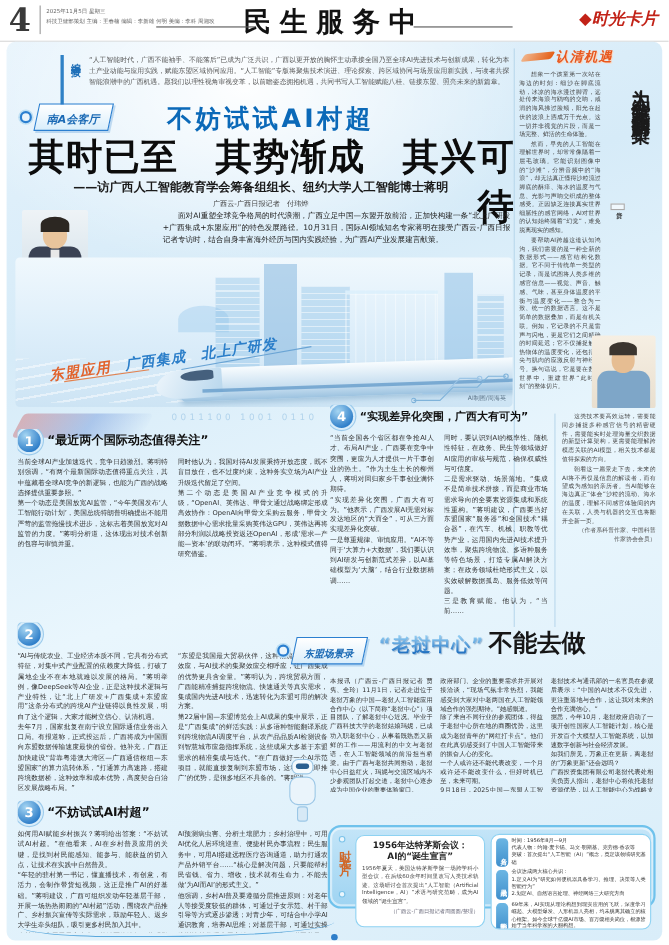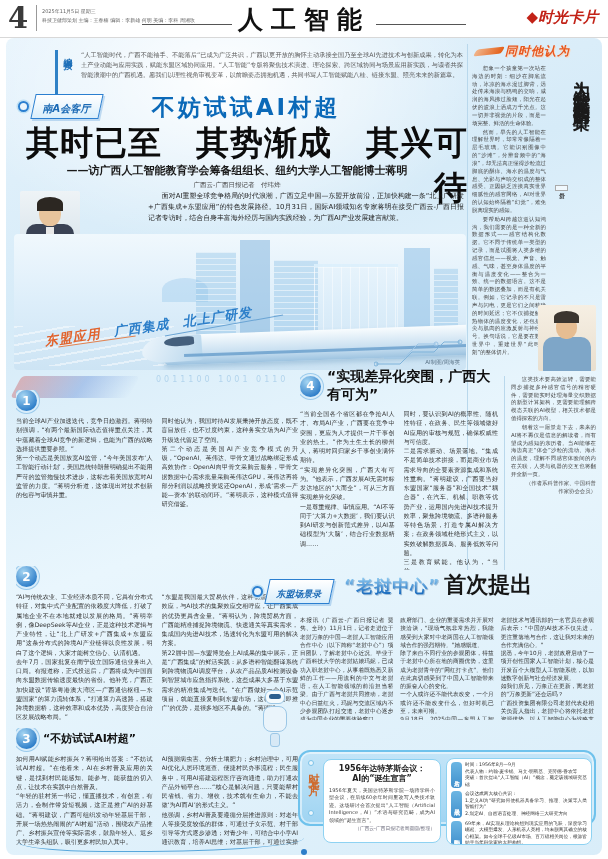--- a/index.html
+++ b/index.html
@@ -90,21 +90,21 @@
   .qa-circle { width:21px; height:21px; flex:0 0 21px; border-radius:50%; color:#fff; font-weight:bold; font-size:12px;
           display:flex; align-items:center; justify-content:center;
           background:radial-gradient(circle at 35% 28%, #a5d5f2, #2e7ec9 75%); box-shadow:0 0 0 2px #d9edfa, 0 0 0 3px #9ccbec; }
   .qa-title { font-size:11px; font-weight:900; color:#101010; }
   .qa-cols { display:flex; gap:9px; margin-top:5px; }
   .qa-col { flex:1; font-size:6.1px; line-height:1.52; color:#333; text-align:justify; overflow:hidden; white-space:pre-line; }
   #q1 { left:10px; top:352px; width:282px; height:194px; }
   #q2 { left:10px; top:528px; width:282px; height:160px; }
   #q3 { left:10px; top:690px; width:282px; height:120px; }
   #q4 { left:294px; top:330px; width:198px; height:202px; }
-  #q4 .qa-title { font-size:14px; }
+  #q4 .qa-title { font-size:10px;text-align:right; }
 
   
   .sb-top { position:absolute; left:464px; top:5px; width:126px; height:330px; }
   .vp-badge { display:flex; align-items:center; gap:3px; margin-left:6px; }
   .vp-swoosh { width:26px; height:7px; background:linear-gradient(90deg,#f0b48a,#e45f17); transform:skewX(-35deg) rotate(-6deg); border-radius:2px; }
   .vp-text { font-size:12px; font-weight:900; font-style:italic; color:#e8571e; text-shadow:1px 1px 0 #f8d9c4; letter-spacing:1px; }
   .sb-main { position:relative; margin-top:5px; height:306px; }
   .sb-text { position:absolute; left:2px; top:0; width:74px; height:304px; font-size:5.4px; line-height:1.45; color:#444; text-align:justify; overflow:hidden; }
   .sb-text p { text-indent:2em; margin-bottom:1px; }
   .vt-title { position:absolute; right:2px; top:2px; height:300px; writing-mode:vertical-rl; text-orientation:upright; font-size:17px; font-weight:900;
@@ -157,21 +157,21 @@
 </head>
 <body>
 
 <div class="hdr">
   <div class="hdr-page">4</div>
   <div class="hdr-sep"></div>
   <div class="hdr-meta">
     <div>2025年11月5日 星期三</div>
     <div>科技卫健部策划 主编：王春楠 编辑：李新雄 何明 美编：李科 周湘玫</div>
   </div>
-  <div class="hdr-title">人工智能</div>
+  <div class="hdr-title">民生服务中</div>
   <div class="hdr-line l"></div>
   <div class="hdr-line r"></div>
   <div class="masthead">◆时光卡片</div>
 </div>
 
 <div class="panel">
 
   <div class="ednote">
     <div class="ednote-label">编者按</div>
     <div class="ednote-text">“人工智能时代，广西不能袖手、不能落后”已成为广泛共识，广西以更开放的胸怀主动承接全国乃至全球AI先进技术与创新成果，转化为本土产业动能与应用实践，赋能东盟区域协同应用。“人工智能”专版将聚焦技术演进、理论探索、跨区域协同与场景应用新实践，与读者共探智能浪潮中的广西机遇。愿我们以理性视角审视变革，以前瞻姿态拥抱机遇，共同书写人工智能赋能八桂、链接东盟、照亮未来的新篇章。</div>
@@ -225,20 +225,21 @@
     <div class="hero-credit">AI制图/周海英</div>
   </div>
 
   <div class="streak2"></div>
   <div class="binary">0011100 1001 0110</div>
   <div class="vline" style="left:461px;top:6px;height:526px;"></div>
 
   <div class="qa" id="q1">
     <div class="qa-head">
       <div class="qa-circle">1</div>
+      <div class="qa-title">“最近两个国际动态值得关注”</div>
     </div>
     <div class="qa-cols">
       <div class="qa-col">当前全球AI产业加速迭代，竞争日趋激烈。蒋明特别强调，“有两个最新国际动态值得重点关注，其中蕴藏着全球AI竞争的新逻辑，也能为广西的战略选择提供重要参照。”
 第一个动态是美国放宽AI监管，“今年美国发布‘人工智能行动计划’，美国总统特朗普明确提出不能用严苛的监管拖慢技术进步，这标志着美国放宽对AI监管的力度。”蒋明分析道，这体现出对技术创新的包容与审慎并重。</div>
       <div class="qa-col">同时他认为，我国对待AI发展秉持开放态度，既不盲目放任，也不过度约束，这种务实立场为AI产业升级迭代留足了空间。
 第二个动态是美国AI产业竞争模式的升级，“OpenAI、英伟达、甲骨文通过战略绑定形成高效协作：OpenAI向甲骨文采购云服务，甲骨文据数据中心需求批量采购英伟达GPU，英伟达再将部分利润以战略投资返还OpenAI，形成‘需求—产能—资本’的联动闭环。”蒋明表示，这种模式值得研究借鉴。</div>
     </div>
   </div>
 
   <div class="qa" id="q2">
@@ -278,21 +279,21 @@
 一是尊重规律、审慎应用。“AI不等同于‘大算力+大数据’，我们要认识到AI研发与创新范式差异，以AI基础模型为‘大脑’，结合行业数据精调……</div>
       <div class="qa-col">同时，要认识到AI的概率性、随机性特征，在政务、民生等领域做好AI应用的审核与规范，确保权威性与可信度。
 二是需求驱动、场景落地。“集成不是简单技术拼接，而是商业市场需求导向的全要素资源集成和系统性重构。”蒋明建议，广西要当好东盟国家“服务器”和全国技术“耦合器”，在汽车、机械、职教等优势产业，运用国内先进AI技术提升效率，聚焦跨境物流、多语种服务等特色场景，打造专属AI解决方案；在政务领域杜绝形式主义，以实效破解数据孤岛、服务低效等问题。
 三是教育赋能。他认为，“当前……</div>
     </div>
   </div>
 
   <div class="sb-top">
     <div class="vp-badge">
       <div class="vp-swoosh"></div>
-      <div class="vp-text">同时他认为</div>
+      <div class="vp-text">认清机遇</div>
     </div>
     <div class="sb-main">
       <div class="sb-text">
         <p>想象一个孩童第一次站在海边的时刻：细沙在脚底流动，冰凉的海水漫过脚背，远处传来海浪与鸥鸣的交响，咸润的海风拂过脸颊，阳光在起伏的波浪上洒成万千光点。这一切并非视觉的片段，而是一场完整、鲜活的生命体验。</p>
         <p>然而，早先的人工智能在理解世界时，却常常像隔着一层毛玻璃。它能识别图像中的“沙滩”，分辨音频中的“海浪”，却无法真正懂得沙粒流过脚底的酥痒、海水的温度与气息、光影与声响交织成的整体感受。正因缺乏连接真实世界细腻性的感官网络，AI对世界的认知始终隔着“幻觉”，难免脱离现实的感知。</p>
         <p>要帮助AI跨越这道认知鸿沟，我们需要的是一种全新的数据形式——感官结构化数据。它不同于传统单一类型的记录，而是试图将人类多维的感官信息——视觉、声音、触感、气味，甚至身体温度的平衡与温度变化——整合为一致、统一的数据语言。这不是简单的数据叠加，而是有机关联。例如，它记录的不只是雷声与闪电，更是它们之间精确的时间延迟；它不仅捕捉触摸热物体的温度变化，还包括指尖与肌肉的应激反射与神经信号。换句话说，它是要在数字世界中，重建世界“此时此刻”的整体切片。</p>
       </div>
       <div class="vt-title">为人工智能筑起感官的桥梁</div>
       <div class="vt-author">舒贵</div>
       <div class="sb-photo">
@@ -306,21 +307,21 @@
     <p>这类技术要高效运转，需要能同步捕捉多种感官信号的精密硬件，需要能实时处理海量交织数据的新型计算架构，更需要能理解跨模态关联的AI模型，相关技术都是值得探索的方向。</p>
     <p>朝着这一愿景走下去，未来的AI将不再仅是信息的解读者，而有望成为感知的亲历者。当AI能够在海边真正“体会”沙粒的流动、海水的温度，理解不同感官体验间的内在关联，人类与机器的交互也将翻开全新一页。</p>
     <p class="sb-note">（作者系科普作家、中国科普作家协会会员）</p>
   </div>
 
   <div class="badge badge-laos">
     <div class="ring"></div>
     <div class="badge-box"><span>东盟场景录</span></div>
   </div>
   <div class="laos-title">
-    <span class="laos-q">“老挝中心”</span><span class="laos-rest">首次提出</span>
+    <span class="laos-q">“老挝中心”</span><span class="laos-rest">不能去做</span>
   </div>
   <div class="laos-cols">
     <div class="laos-col">本报讯（广西云-广西日报记者 贾隽、全玲）11月1日，记者走进位于老挝万象的中国—老挝人工智能应用合作中心（以下简称“老挝中心”）项目团队，了解老挝中心近况。毕业于广西科技大学的老挝姑娘玛妮，已成功入职老挝中心，从事着既熟悉又新鲜的工作——用流利的中文与老挝语，在人工智能领域的前沿担当桥梁。由于广西与老挝共同推动，老挝中心日益红火，玛妮与交流区域内不少参观团队打起交道，老挝中心逐步成为中国企业的重要体验窗口。</div>
     <div class="laos-col">政府部门、企业的重要需求并开展对接洽谈，“现场气氛非常热烈，我能感受到大家对中老两国在人工智能领域合作的强烈期待。”她感慨道。
 除了来自不同行业的参观团体，得益于老挝中心所在地的商圈优势，这里成为老挝青年的“网红打卡点”。他们在此真切感受到了中国人工智能带来的振奋人心的变化。
 一个人或许还不能代表改变，一个月或许还不能改变什么，但好时机已至，未来可期。
 9月18日，2025中国—东盟人工智能部长圆桌会议在南宁举行，中国—老挝人工智能应用合作中心在会上正式发布启用。同日，第22届中国—东盟博览会老挝推介仪式上，广西投资集团……</div>
     <div class="laos-col">老挝技术与通讯部的一名官员在参观后表示：“中国的AI技术不仅先进，更注重落地与合作，这让我对未来的合作充满信心。”
 据悉，今年10月，老挝政府启动了一项开创性国家人工智能计划，核心是开发百个大模型人工智能系统，以加速数字创新与社会经济发展。
 如我们所见，万象正在更新，离老挝的“万象更新”还会远吗？

